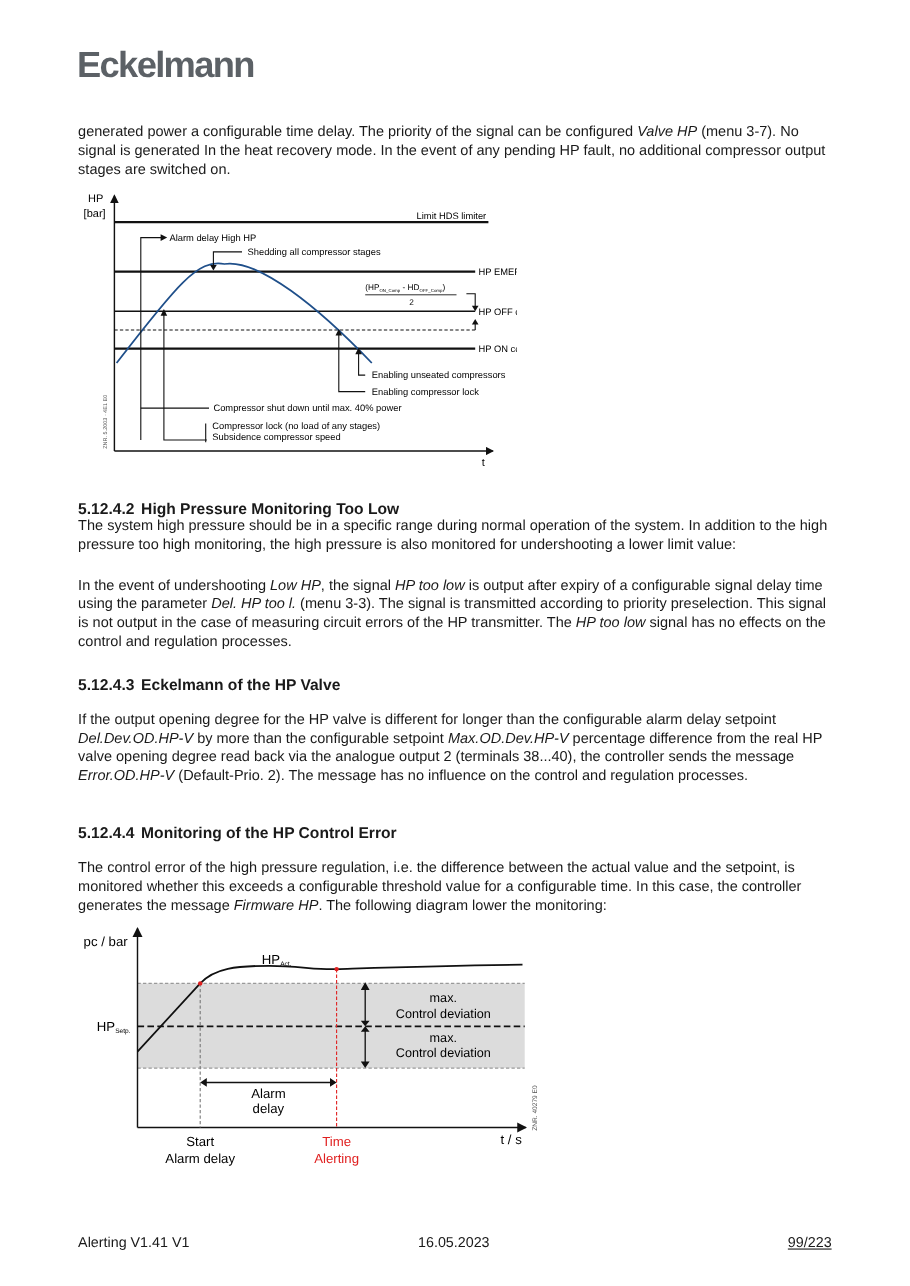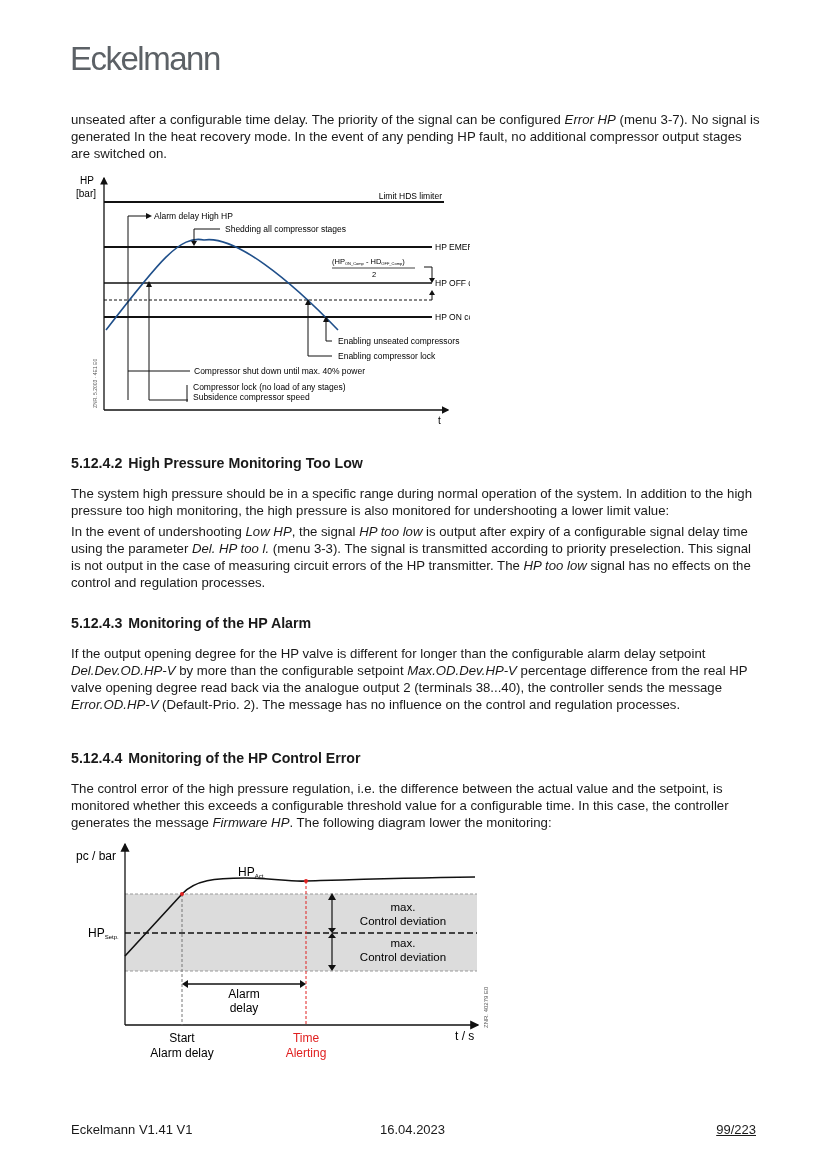--- a/index.html
+++ b/index.html
@@ -1,34 +1,34 @@
 <!DOCTYPE html>
 <html><head>
 <meta charset="utf-8">
 <style>
   html, body { margin: 0; padding: 0; background: #ffffff; }
   body { width: 827px; height: 1169px; position: relative; overflow: hidden;
          font-family: "Liberation Sans", sans-serif; color: #1a1a1a; }
   .logo { position: absolute; left: 70px; top: 40px; font-family: "Liberation Sans", sans-serif;
-          font-weight: normal; font-size: 33px; letter-spacing: -1.5px; color: #5c6166; }
+          font-weight: bold; font-size: 33px; letter-spacing: -1.5px; color: #5c6166; }
   .para { position: absolute; left: 71px; width: 690px; font-size: 13.2px; line-height: 17px; margin: 0; }
   .para i { font-style: italic; }
   .heading { position: absolute; left: 71px; font-size: 14.2px; font-weight: bold; margin: 0; }
   .heading .num { margin-right: 6px; }
   svg text { font-family: "Liberation Sans", sans-serif; }
   .footer { position: absolute; top: 1122px; font-size: 13px; }
   .chart1 { position: absolute; left: 70px; top: 170px; }
   .chart2 { position: absolute; left: 70px; top: 840px; }
 </style>
 </head>
 <body>
 
 <div class="logo">Eckelmann</div>
 
-<p class="para" style="top:111px;"><span>unseated after a configurable time delay. The priority of the signal can be configured </span><i>Error HP</i><span> (menu 3-7). No signal is generated In the heat recovery mode. In the event of any pending HP fault, no additional compressor output stages are switched on.</span></p>
+<p class="para" style="top:111px;"><span>generated power a configurable time delay. The priority of the signal can be configured </span><i>Valve HP</i><span> (menu 3-7). No signal is generated In the heat recovery mode. In the event of any pending HP fault, no additional compressor output stages are switched on.</span></p>
 
 <svg class="chart1" width="400" height="260" viewBox="0 0 400 260">
   <defs>
     <marker id="arr" markerWidth="6" markerHeight="6" refX="5" refY="3" orient="auto">
         <path d="M0,0 L6,3 L0,6 z" fill="#111"></path>
       </marker>
   </defs>
 
   <line x1="34" y1="240" x2="34" y2="8" stroke="#111" stroke-width="1.3" marker-end="url(#arr)"></line>
   <line x1="34" y1="240" x2="378" y2="240" stroke="#111" stroke-width="1.3" marker-end="url(#arr)"></line>
@@ -85,24 +85,24 @@
   <path d="M235,135 L241,135 L238,129 z" fill="#111"></path>
   <text x="268" y="189" font-size="8.5">Enabling compressor lock</text>
 
   <polyline points="256,150 256,171 262,171" fill="none" stroke="#111" stroke-width="1"></polyline>
   <path d="M253,152 L259,152 L256,146 z" fill="#111"></path>
   <text x="268" y="174" font-size="8.5">Enabling unseated compressors</text>
   <text transform="translate(27,238) rotate(-90)" font-size="5" fill="#555">ZNR. 5.2003 · 4E1 E0</text>
 </svg>
 
 <h3 class="heading" style="top:455px;"><span class="num">5.12.4.2</span><span>High Pressure Monitoring Too Low</span></h3>
-<p class="para" style="top:485px;">The system high pressure should be in a specific range during normal operation of the system. In addition to the high pressure too high monitoring, the high pressure is also monitored for undershooting a lower limit value:</p>
+<p class="para" style="top:469px;">The system high pressure should be in a specific range during normal operation of the system. In addition to the high pressure too high monitoring, the high pressure is also monitored for undershooting a lower limit value:</p>
 <p class="para" style="top:523px;"><span>In the event of undershooting </span><i>Low HP</i><span>, the signal </span><i>HP too low</i><span> is output after expiry of a configurable signal delay time using the parameter </span><i>Del. HP too l.</i><span> (menu 3-3). The signal is transmitted according to priority preselection. This signal is not output in the case of measuring circuit errors of the HP transmitter. The </span><i>HP too low</i><span> signal has no effects on the control and regulation processes.</span></p>
 
-<h3 class="heading" style="top:615px;"><span class="num">5.12.4.3</span><span>Monitoring of the HP Alarm</span></h3>
+<h3 class="heading" style="top:615px;"><span class="num">5.12.4.3</span><span>Eckelmann of the HP Valve</span></h3>
 <p class="para" style="top:645px;"><span>If the output opening degree for the HP valve is different for longer than the configurable alarm delay setpoint </span><i>Del.Dev.OD.HP-V</i><span> by more than the configurable setpoint </span><i>Max.OD.Dev.HP-V</i><span> percentage difference from the real HP valve opening degree read back via the analogue output 2 (terminals 38...40), the controller sends the message </span><i>Error.OD.HP-V</i><span> (Default-Prio. 2). The message has no influence on the control and regulation processes.</span></p>
 
 <h3 class="heading" style="top:750px;text-align:center;"><span class="num">5.12.4.4</span><span>Monitoring of the HP Control Error</span></h3>
 <p class="para" style="top:780px;"><span>The control error of the high pressure regulation, i.e. the difference between the actual value and the setpoint, is monitored whether this exceeds a configurable threshold value for a configurable time. In this case, the controller generates the message </span><i>Firmware HP</i><span>. The following diagram lower the monitoring:</span></p>
 
 <svg class="chart2" width="430" height="225" viewBox="0 0 430 225">
   <defs>
     <marker id="arr2" markerWidth="7" markerHeight="7" refX="6" refY="3.5" orient="auto">
         <path d="M0,0 L7,3.5 L0,7 z" fill="#111"></path>
       </marker>
@@ -134,15 +134,15 @@
   <path d="M118,140 L118,148 L112,144 z M230,140 L230,148 L236,144 z" fill="#111"></path>
   <text x="174" y="158" font-size="12" text-anchor="middle">Alarm</text>
   <text x="174" y="172" font-size="12" text-anchor="middle">delay</text>
   <text x="112" y="202" font-size="12" text-anchor="middle">Start</text>
   <text x="112" y="217" font-size="12" text-anchor="middle">Alarm delay</text>
   <text x="236" y="202" font-size="12" text-anchor="middle" fill="#e02020">Time</text>
   <text x="236" y="217" font-size="12" text-anchor="middle" fill="#e02020">Alerting</text>
   <text transform="translate(418,188) rotate(-90)" font-size="6" fill="#555">ZNR. 40279 E0</text>
 </svg>
 
-<div class="footer" style="left:71px;">Eckelmann V1.41 V1</div>
-<div class="footer" style="left:380px;">16.04.2023</div>
+<div class="footer" style="left:71px;">Alerting V1.41 V1</div>
+<div class="footer" style="left:380px;">16.05.2023</div>
 <div class="footer" style="right:71px;text-decoration:underline;">99/223</div>
 
 </body></html>

